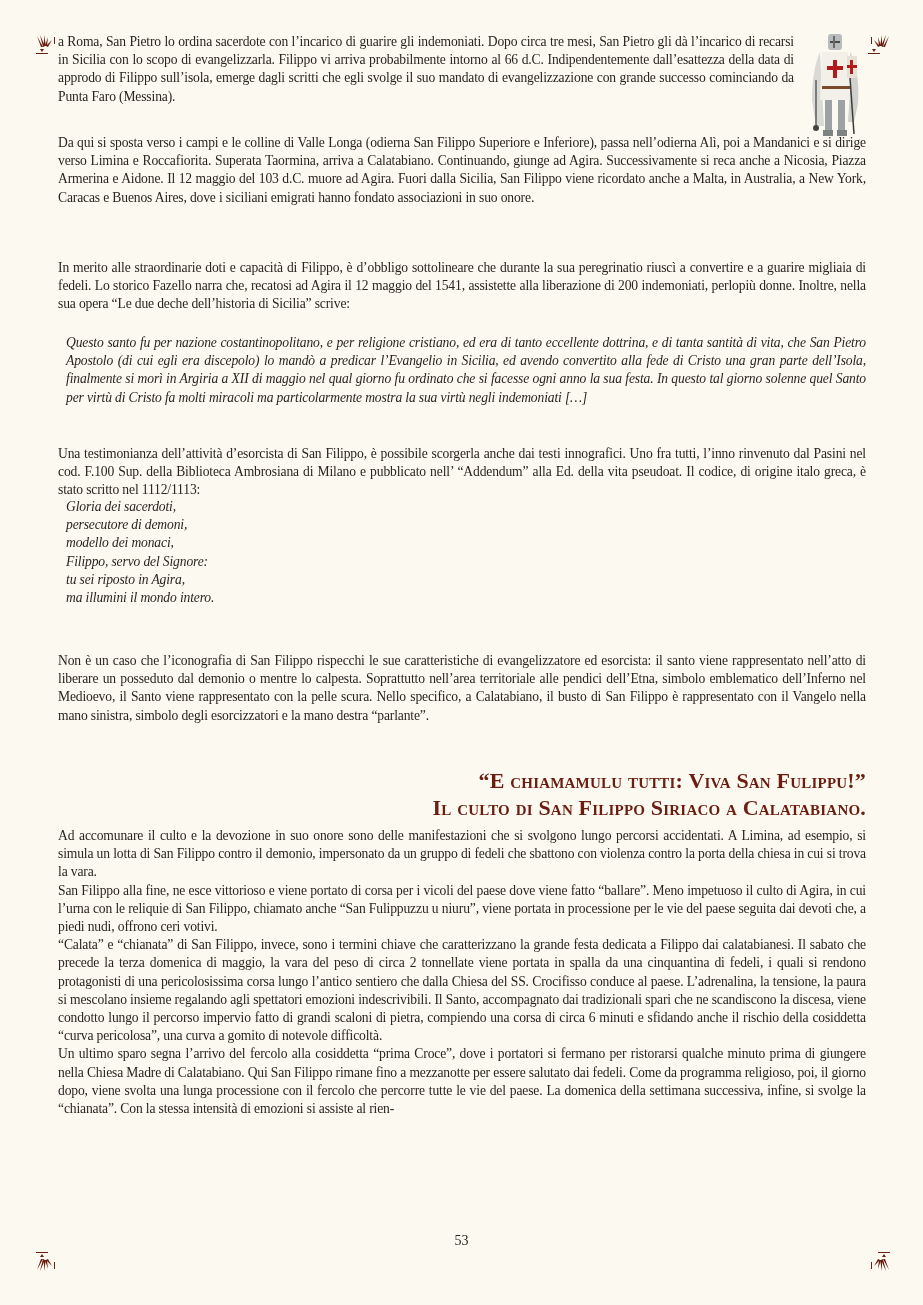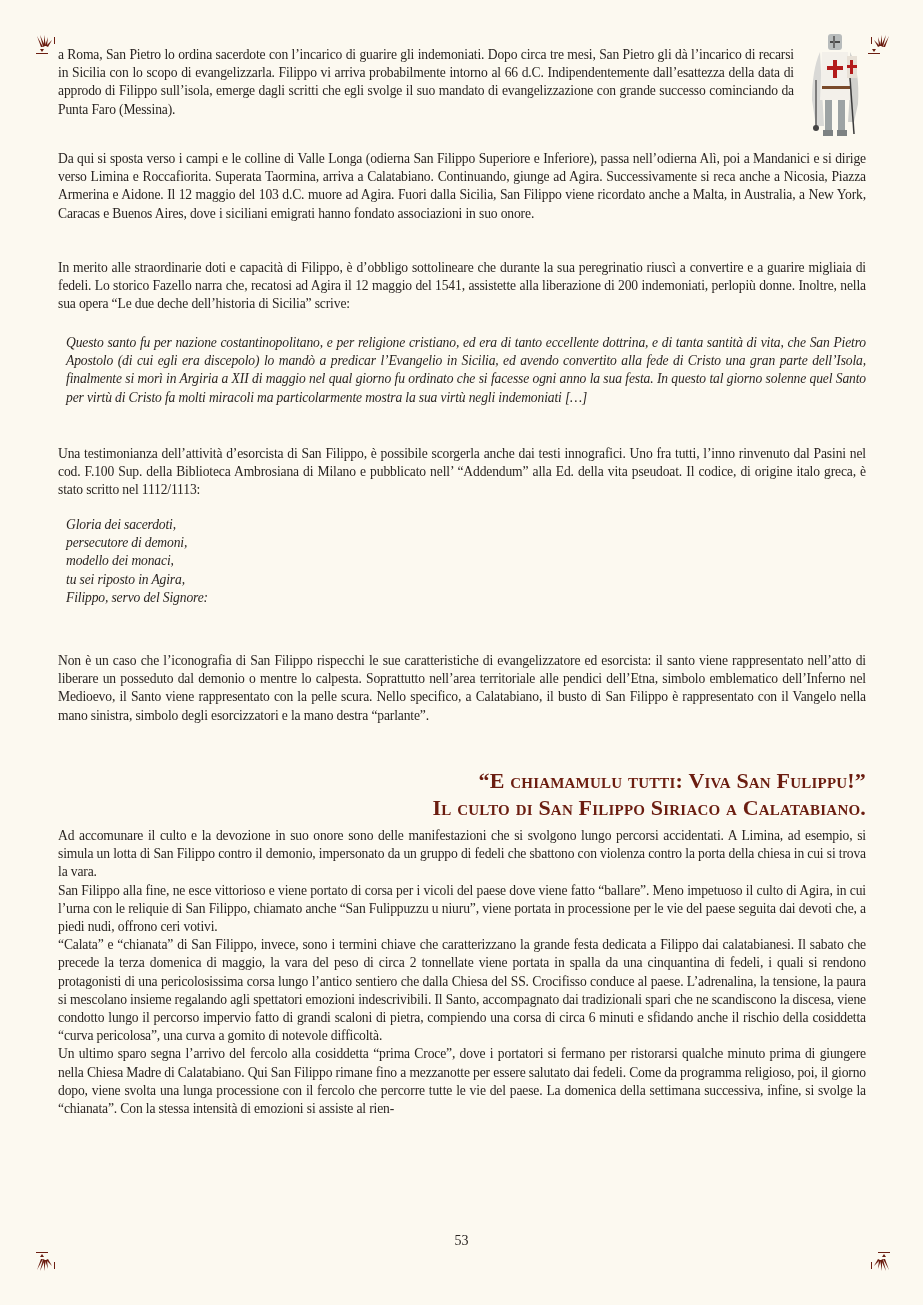--- a/index.html
+++ b/index.html
@@ -92,46 +92,47 @@
     <rect x="16" y="56" width="28" height="3" fill="#7a4a2a"></rect>
     <rect x="19" y="70" width="7" height="30" fill="#9da3a4"></rect>
     <rect x="32" y="70" width="7" height="30" fill="#9da3a4"></rect>
     <rect x="17" y="100" width="10" height="6" fill="#7d8283"></rect>
     <rect x="31" y="100" width="10" height="6" fill="#7d8283"></rect>
     <line x1="10" y1="50" x2="10" y2="96" stroke="#5d5d5d" stroke-width="1.5"></line>
     <circle cx="10" cy="98" r="3" fill="#444"></circle>
     <line x1="44" y1="48" x2="48" y2="104" stroke="#3a3a3a" stroke-width="1.5"></line>
   </svg>
 
-  <div class="text-col" style="top:46px">
+  <div class="text-col" style="top:33px">
     <p class="narrow">a Roma, San Pietro lo ordina sacerdote con l’incarico di guarire gli indemoniati. Dopo circa tre mesi, San Pietro gli dà l’incarico di recarsi in Sicilia con lo scopo di evangelizzarla. Filippo vi arriva probabilmente intorno al 66 d.C. Indipendentemente dall’esattezza della data di approdo di Filippo sull’isola, emerge dagli scritti che egli svolge il suo mandato di evangelizzazione con grande successo cominciando da Punta Faro (Messina).</p>
   </div>
 
-  <div class="text-col" style="top:150px">
+  <div class="text-col" style="top:134px">
     <p>Da qui si sposta verso i campi e le colline di Valle Longa (odierna San Filippo Superiore e Inferiore), passa nell’odierna Alì, poi a Mandanici e si dirige verso Limina e Roccafiorita. Superata Taormina, arriva a Calatabiano. Continuando, giunge ad Agira. Successivamente si reca anche a Nicosia, Piazza Armerina e Aidone. Il 12 maggio del 103 d.C. muore ad Agira. Fuori dalla Sicilia, San Filippo viene ricordato anche a Malta, in Australia, a New York, Caracas e Buenos Aires, dove i siciliani emigrati hanno fondato associazioni in suo onore.</p>
   </div>
 
   <div class="text-col" style="top:259px">
     <p>In merito alle straordinarie doti e capacità di Filippo, è d’obbligo sottolineare che durante la sua peregrinatio riuscì a convertire e a guarire migliaia di fedeli. Lo storico Fazello narra che, recatosi ad Agira il 12 maggio del 1541, assistette alla liberazione di 200 indemoniati, perlopiù donne. Inoltre, nella sua opera “Le due deche dell’historia di Sicilia” scrive:</p>
   </div>
 
   <div class="text-col quote" style="top:334px">
     <p>Questo santo fu per nazione costantinopolitano, e per religione cristiano, ed era di tanto eccellente dottrina, e di tanta santità di vita, che San Pietro Apostolo (di cui egli era discepolo) lo mandò a predicar l’Evangelio in Sicilia, ed avendo convertito alla fede di Cristo una gran parte dell’Isola, finalmente si morì in Argiria a XII di maggio nel qual giorno fu ordinato che si facesse ogni anno la sua festa. In questo tal giorno solenne quel Santo per virtù di Cristo fa molti miracoli ma particolarmente mostra la sua virtù negli indemoniati […]</p>
   </div>
 
   <div class="text-col" style="top:445px">
     <p>Una testimonianza dell’attività d’esorcista di San Filippo, è possibile scorgerla anche dai testi innografici. Uno fra tutti, l’inno rinvenuto dal Pasini nel cod. F.100 Sup. della Biblioteca Ambrosiana di Milano e pubblicato nell’ “Addendum” alla Ed. della vita pseudoat. Il codice, di origine italo greca, è stato scritto nel 1112/1113:</p>
   </div>
 
-  <div class="text-col poem" style="top:516px">
+  <div class="text-col poem" style="top:498px">
     <p>Gloria dei sacerdoti,</p>
     <p>persecutore di demoni,</p>
     <p>modello dei monaci,</p>
+    <p>Filippo, servo del Signore:</p>
     <p>tu sei riposto in Agira,</p>
-    <p>Filippo, servo del Signore:</p>
+    <p>ma illumini il mondo intero.</p>
   </div>
 
   <div class="text-col" style="top:652px">
     <p>Non è un caso che l’iconografia di San Filippo rispecchi le sue caratteristiche di evangelizzatore ed esorcista: il santo viene rappresentato nell’atto di liberare un posseduto dal demonio o mentre lo calpesta. Soprattutto nell’area territoriale alle pendici dell’Etna, simbolo emblematico dell’Inferno nel Medioevo, il Santo viene rappresentato con la pelle scura. Nello specifico, a Calatabiano, il busto di San Filippo è rappresentato con il Vangelo nella mano sinistra, simbolo degli esorcizzatori e la mano destra “parlante”.</p>
   </div>
 
   <div class="text-col" style="top:768px">
     <h2 class="heading">“E chiamamulu tutti: Viva San Fulippu!”</h2>
     <h3 class="heading" style="margin-top:1px">Il culto di San Filippo Siriaco a Calatabiano.</h3>
   </div>

